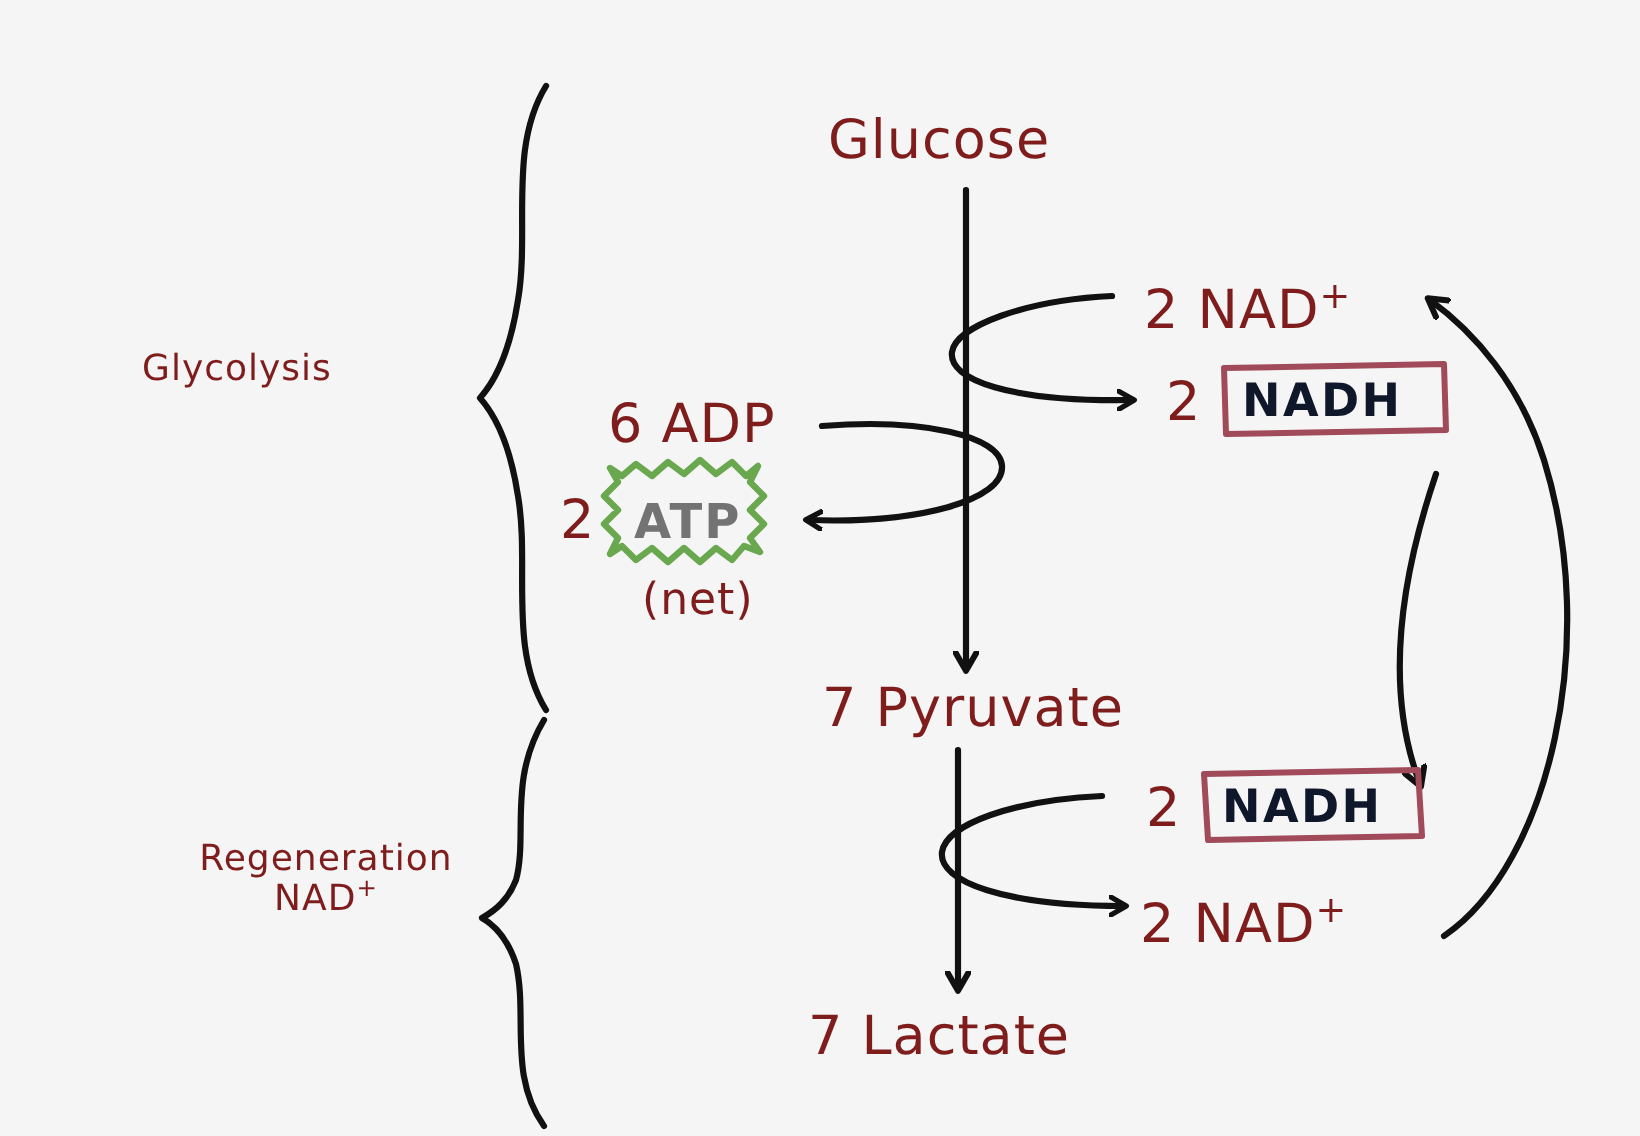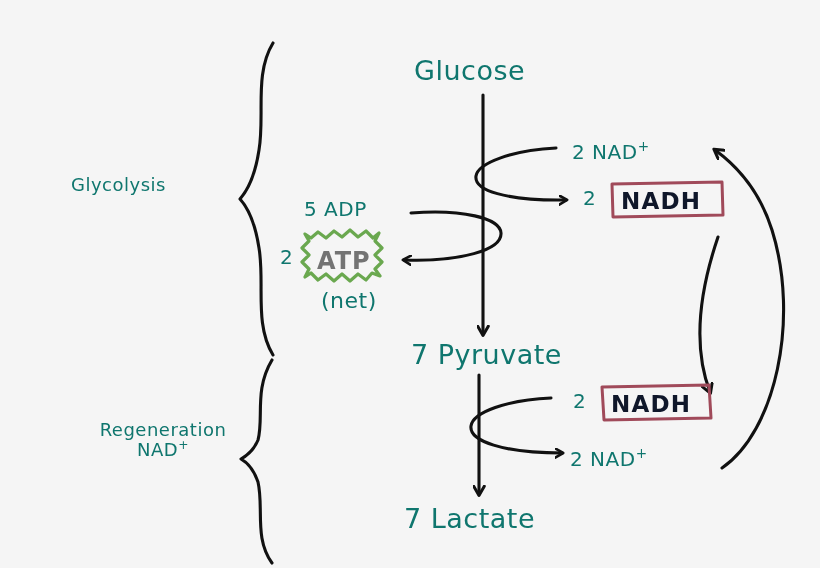--- a/index.html
+++ b/index.html
@@ -19,29 +19,29 @@
   #sketch {
     position: absolute;
     left: 0;
     top: 0;
     width: 820px;
     height: 568px;
   }
   .lbl {
     position: absolute;
     white-space: nowrap;
-    color: #0f766e;
+    color: #7f1d1d;
     font-family: "DejaVu Sans", sans-serif;
     font-weight: 400;
     letter-spacing: 0.5px;
     user-select: none;
   }
   .lbl.big   { font-size: 27px; }
   .lbl.mid   { font-size: 18px; }
-  .lbl.small { font-size: 20px; }
+  .lbl.small { font-size: 27px; }
   .lbl.net   { font-size: 22px; }
   .sup {
     font-size: 0.68em;
     vertical-align: super;
     line-height: 0;
   }
   .atp-text {
     color: #737373;
     font-size: 24px;
     font-weight: 600;
@@ -145,21 +145,21 @@
 
   <div class="lbl big" style="left:404px; top:503px;">7 Lactate</div>
 
   <div class="lbl mid" style="left:71px; top:174px;">Glycolysis</div>
 
   <div class="lbl mid stack ctr" style="left:93px; top:420px; width:140px;">
     <div>Regeneration</div>
     <div><span>NAD</span><span class="sup">+</span></div>
   </div>
 
-  <div class="lbl small" style="left:304px; top:197px;">5 ADP</div>
+  <div class="lbl small" style="left:304px; top:197px;">6 ADP</div>
 
   <div class="lbl small" style="left:280px; top:245px;">2</div>
 
   <div class="atp-text" style="position:absolute; left:317px; top:247px;">ATP</div>
 
   <div class="lbl net" style="left:321px; top:288px;">(net)</div>
 
   <div class="lbl small" style="left:572px; top:140px;"><span>2</span>&nbsp;<span>NAD</span><span class="sup">+</span></div>
 
   <div class="lbl small" style="left:583px; top:186px;">2</div>

